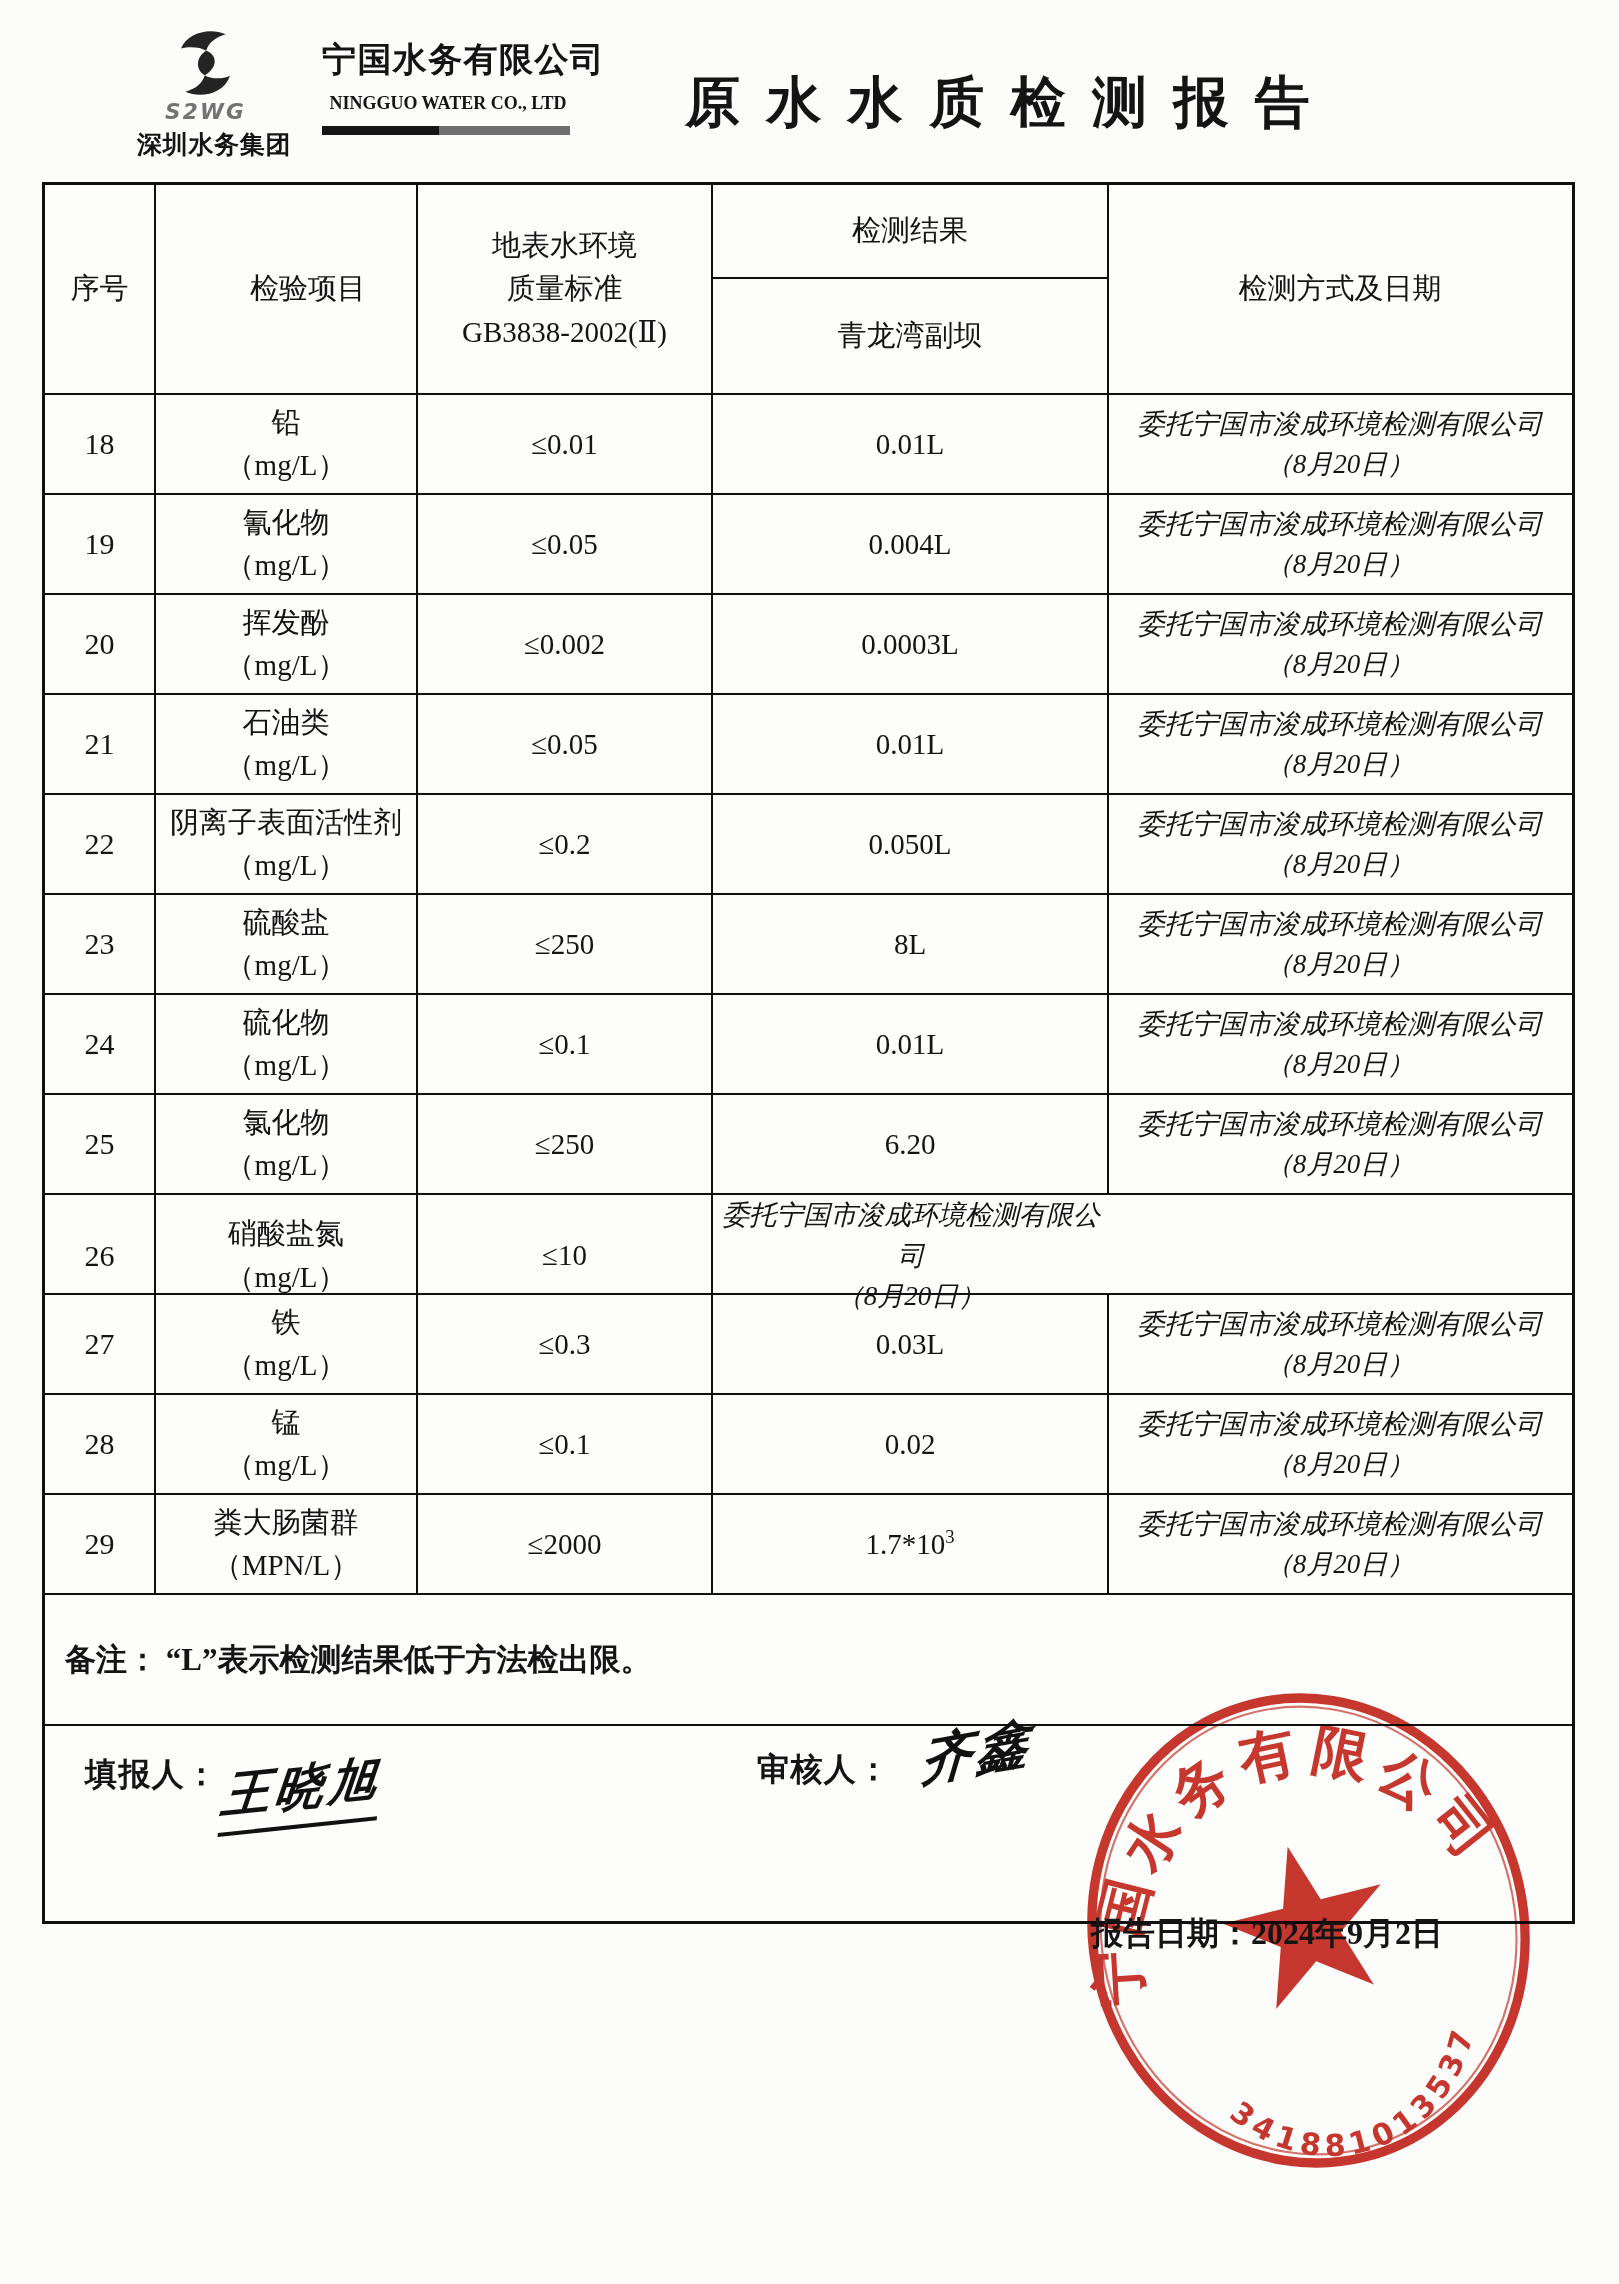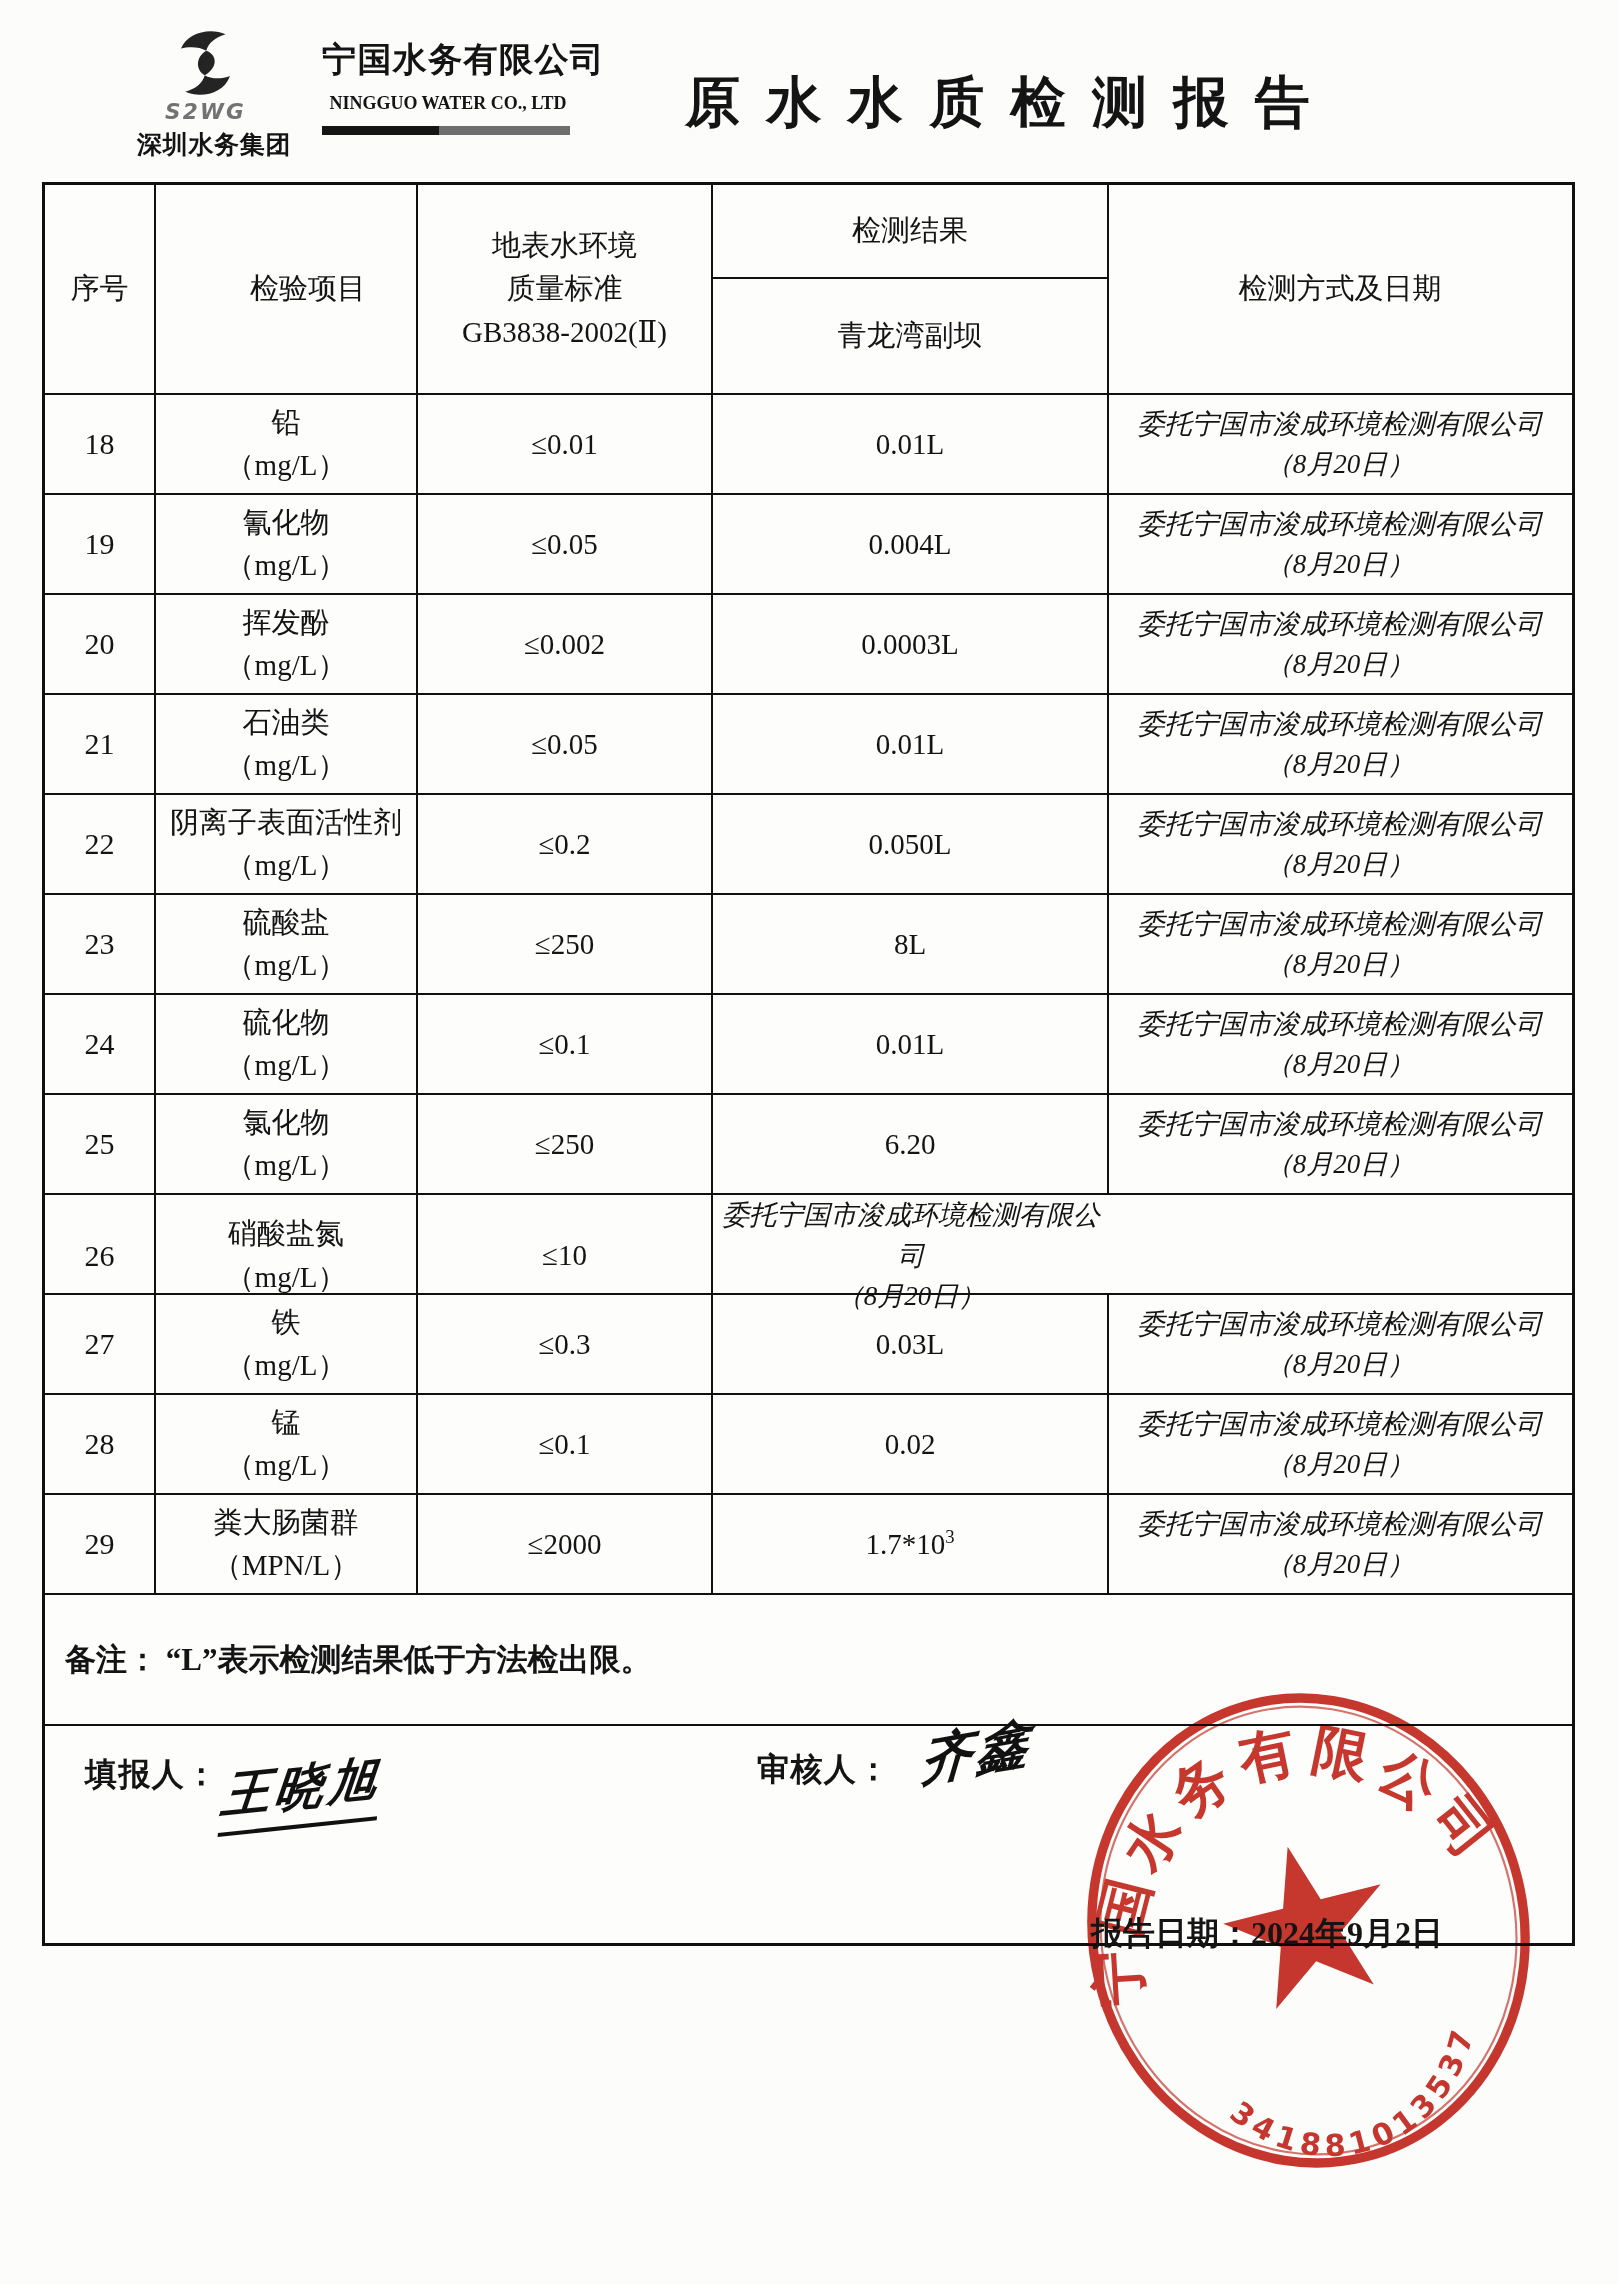--- a/index.html
+++ b/index.html
@@ -40,21 +40,21 @@
   
   .trow{height:100px;border-bottom:2.2px solid #101010;box-sizing:border-box;}
   .c{font-size:29px;}
   .c-no{font-size:30px;}
   .c-item{line-height:1.5;}
   .c-method{font-size:27px;line-height:1.5;font-style:italic;}
   .res-sup{font-size:18.7px;vertical-align:super;line-height:1;}
   
   .remark{height:131px;border-bottom:2.9px solid #101010;box-sizing:border-box;display:flex;align-items:center;padding-left:20px;font-size:31px;font-weight:bold;}
   .remark span{white-space:pre;}
-  .signoff{position:relative;height:217px;box-sizing:border-box;}
+  .signoff{position:relative;height:195px;box-sizing:border-box;}
   .lab{position:absolute;font-size:32px;font-weight:bold;letter-spacing:1.4px;white-space:nowrap;}
   .lab-filler{left:40px;top:27px;}
   .lab-reviewer{left:712px;top:21.6px;}
   .sig{position:absolute;font-size:49px;font-weight:bold;white-space:nowrap;
        font-style:italic;transform:rotate(-6deg) skewX(-12deg);letter-spacing:4.3px;color:#111;}
   .sig-filler{left:176px;top:29px;border-bottom:4.3px solid #111;padding-bottom:2.9px;}
   .sig-reviewer{left:874px;top:-8.6px;transform:rotate(-10deg) skewX(-14deg);font-size:53px;}
   .report-date{position:absolute;left:1046px;top:186px;font-size:32px;font-weight:bold;white-space:nowrap;z-index:6;}
   
   .stamp{position:absolute;left:1075px;top:1679px;width:467px;height:503px;z-index:5;

